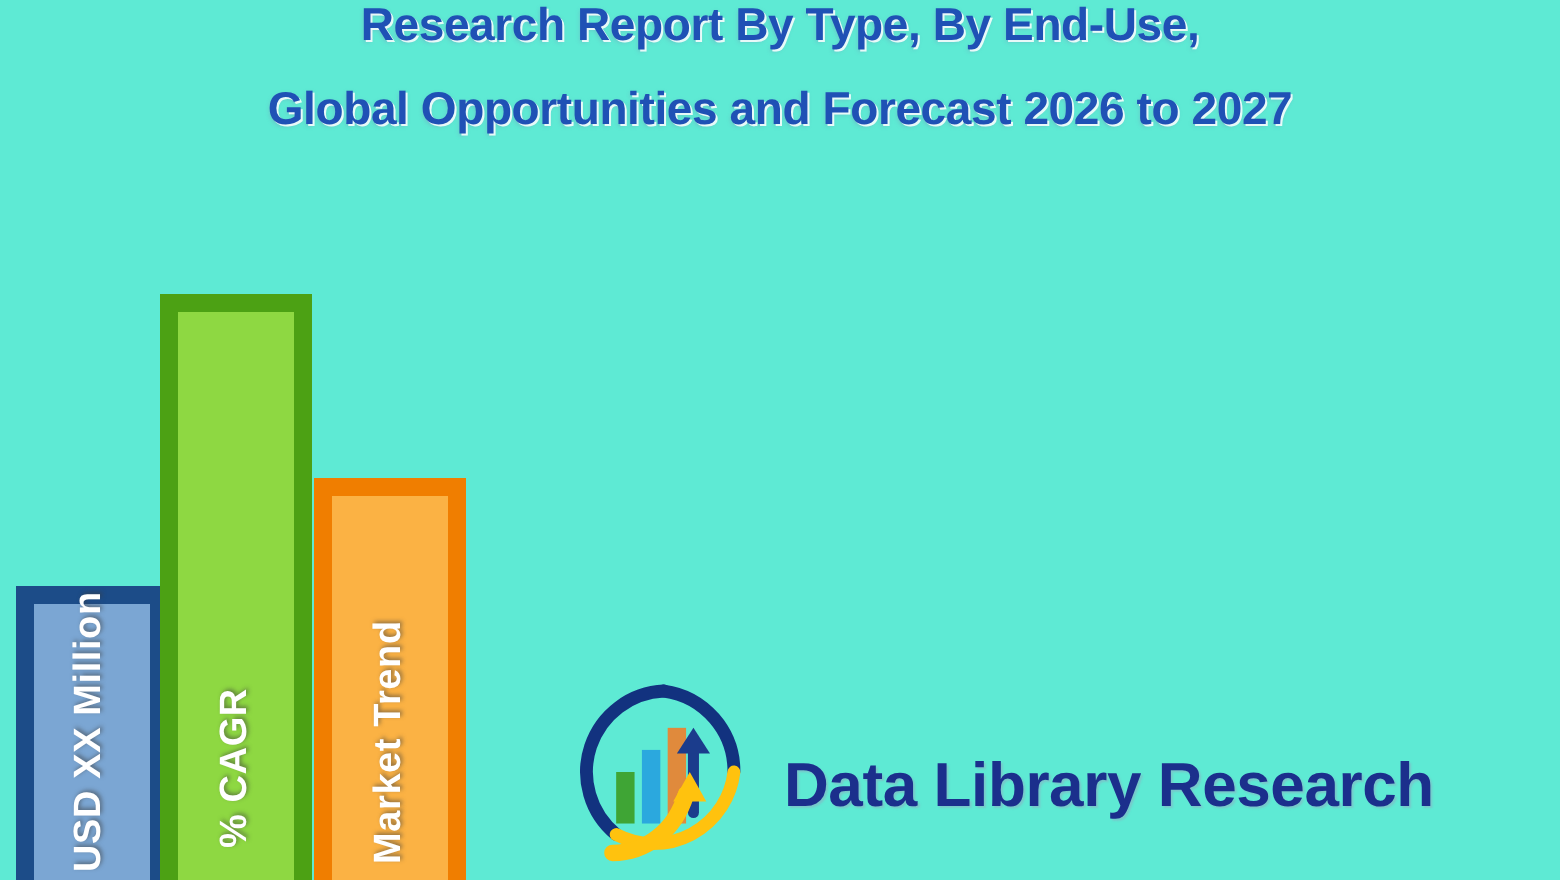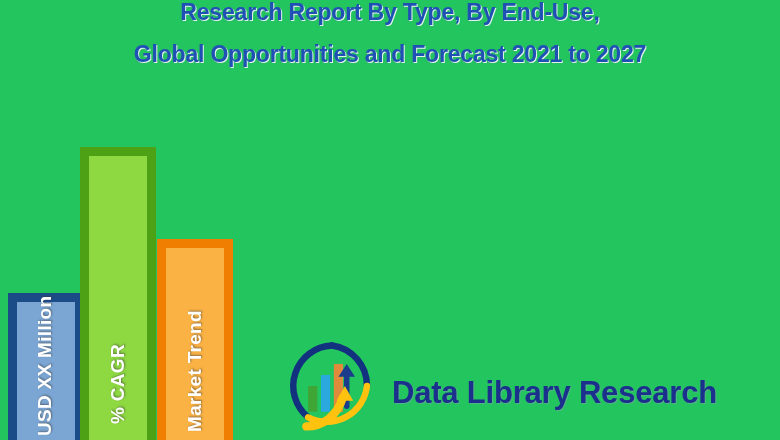--- a/index.html
+++ b/index.html
@@ -9,21 +9,21 @@
     background: #ffffff;
   }
   body {
     font-family: "Liberation Sans", sans-serif;
   }
 
   #banner {
     position: relative;
     width: 780px;
     height: 440px;
-    background: #22c55e;
+    background: #5eead4;
     overflow: hidden;
   }
 
   
   .title-block {
     position: absolute;
     left: 0;
     top: -9px;
     width: 780px;
     text-align: center;
@@ -135,21 +135,21 @@
     margin-top: 13px;
   }
 </style>
 </head>
 <body>
 
 <div id="banner">
 
   <div class="title-block">
     <div class="title-line">Research Report By Type, By End-Use,</div>
-    <div class="title-line">Global Opportunities and Forecast 2021 to 2027</div>
+    <div class="title-line">Global Opportunities and Forecast 2026 to 2027</div>
   </div>
 
   <div class="chart">
 
     <div class="bar" id="bar-market-size">
       <div class="inner"></div>
       <span class="vlabel">USD XX Million</span>
     </div>
 
     <div class="bar" id="bar-cagr">

